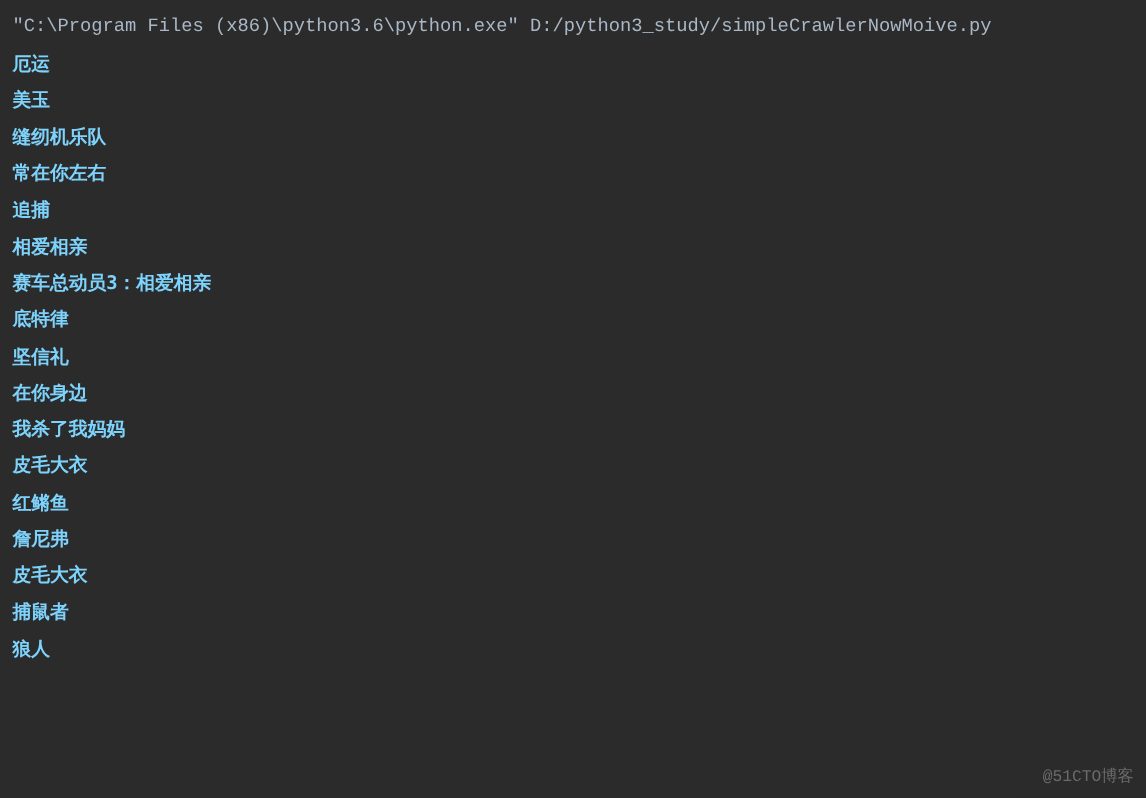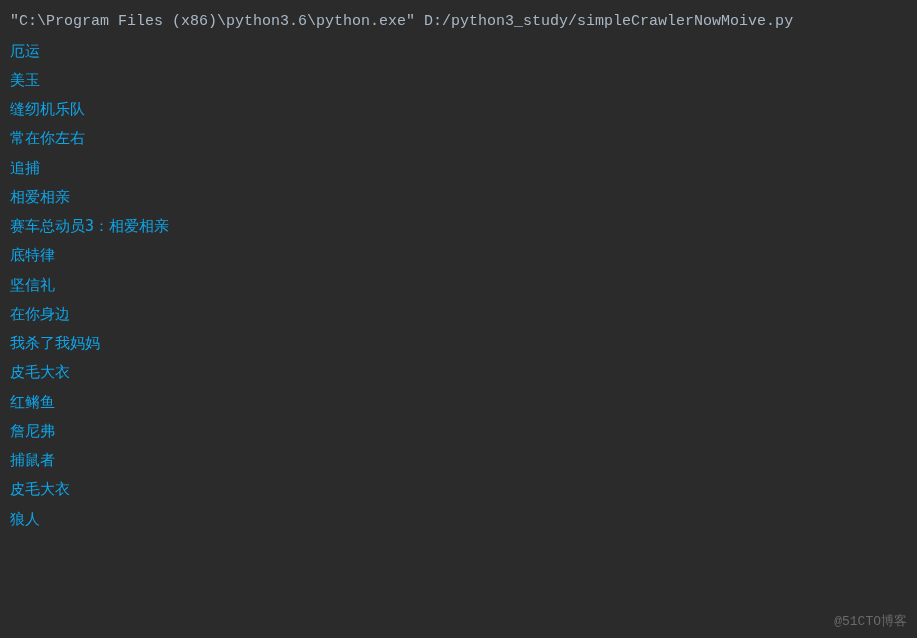--- a/index.html
+++ b/index.html
@@ -21,21 +21,22 @@
     .console-line {
       line-height: 1.95;
       white-space: pre;
     }
     .command-line {
       font-family: Consolas, "Courier New", monospace;
       color: #a9b7c6;
       line-height: 1.9;
     }
     .output-line {
-      color: #0ea5e9;
+      color: #7dd3fc;
+      font-weight: bold;
     }
     .watermark {
       position: absolute;
       bottom: 8px;
       right: 10px;
       color: #6a6a6a;
       font-size: 13px;
       font-family: Liberation Mono, monospace;
     }
   </style>
@@ -52,19 +53,19 @@
       <div class="console-line output-line">追捕</div>
       <div class="console-line output-line">相爱相亲</div>
       <div class="console-line output-line">赛车总动员3：相爱相亲</div>
       <div class="console-line output-line">底特律</div>
       <div class="console-line output-line">坚信礼</div>
       <div class="console-line output-line">在你身边</div>
       <div class="console-line output-line">我杀了我妈妈</div>
       <div class="console-line output-line">皮毛大衣</div>
       <div class="console-line output-line">红鳉鱼</div>
       <div class="console-line output-line">詹尼弗</div>
+      <div class="console-line output-line">皮毛大衣</div>
       <div class="console-line output-line">捕鼠者</div>
-      <div class="console-line output-line">皮毛大衣</div>
       <div class="console-line output-line">狼人</div>
     </div>
 </div>
 
 <div class="watermark">@51CTO博客</div>
 
 </body></html>

